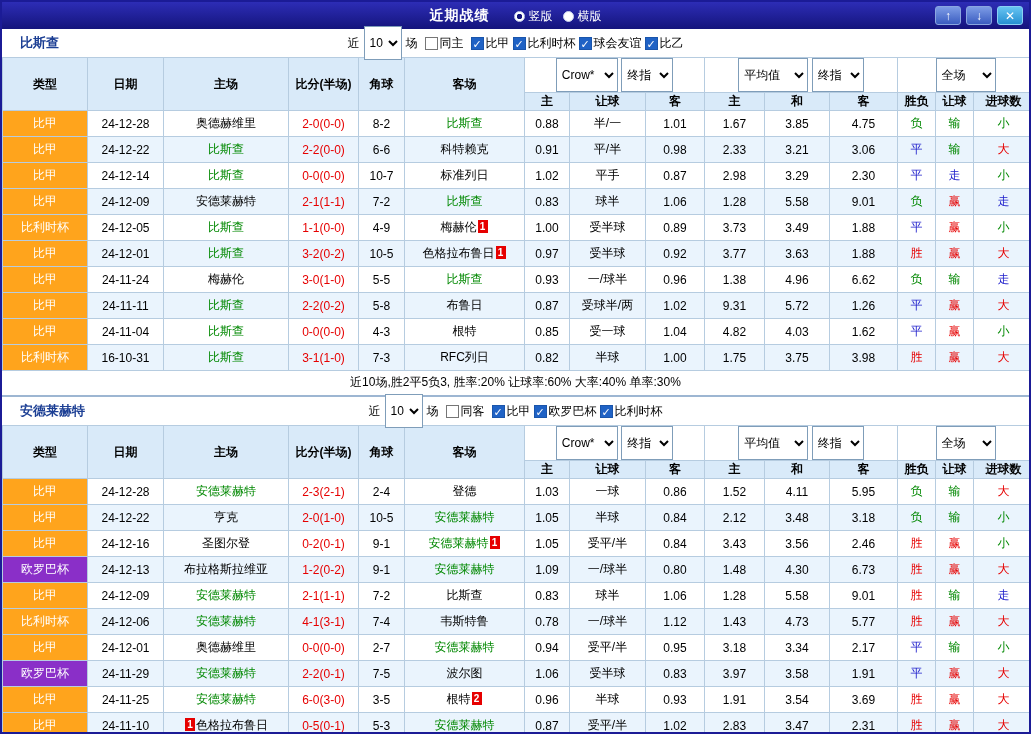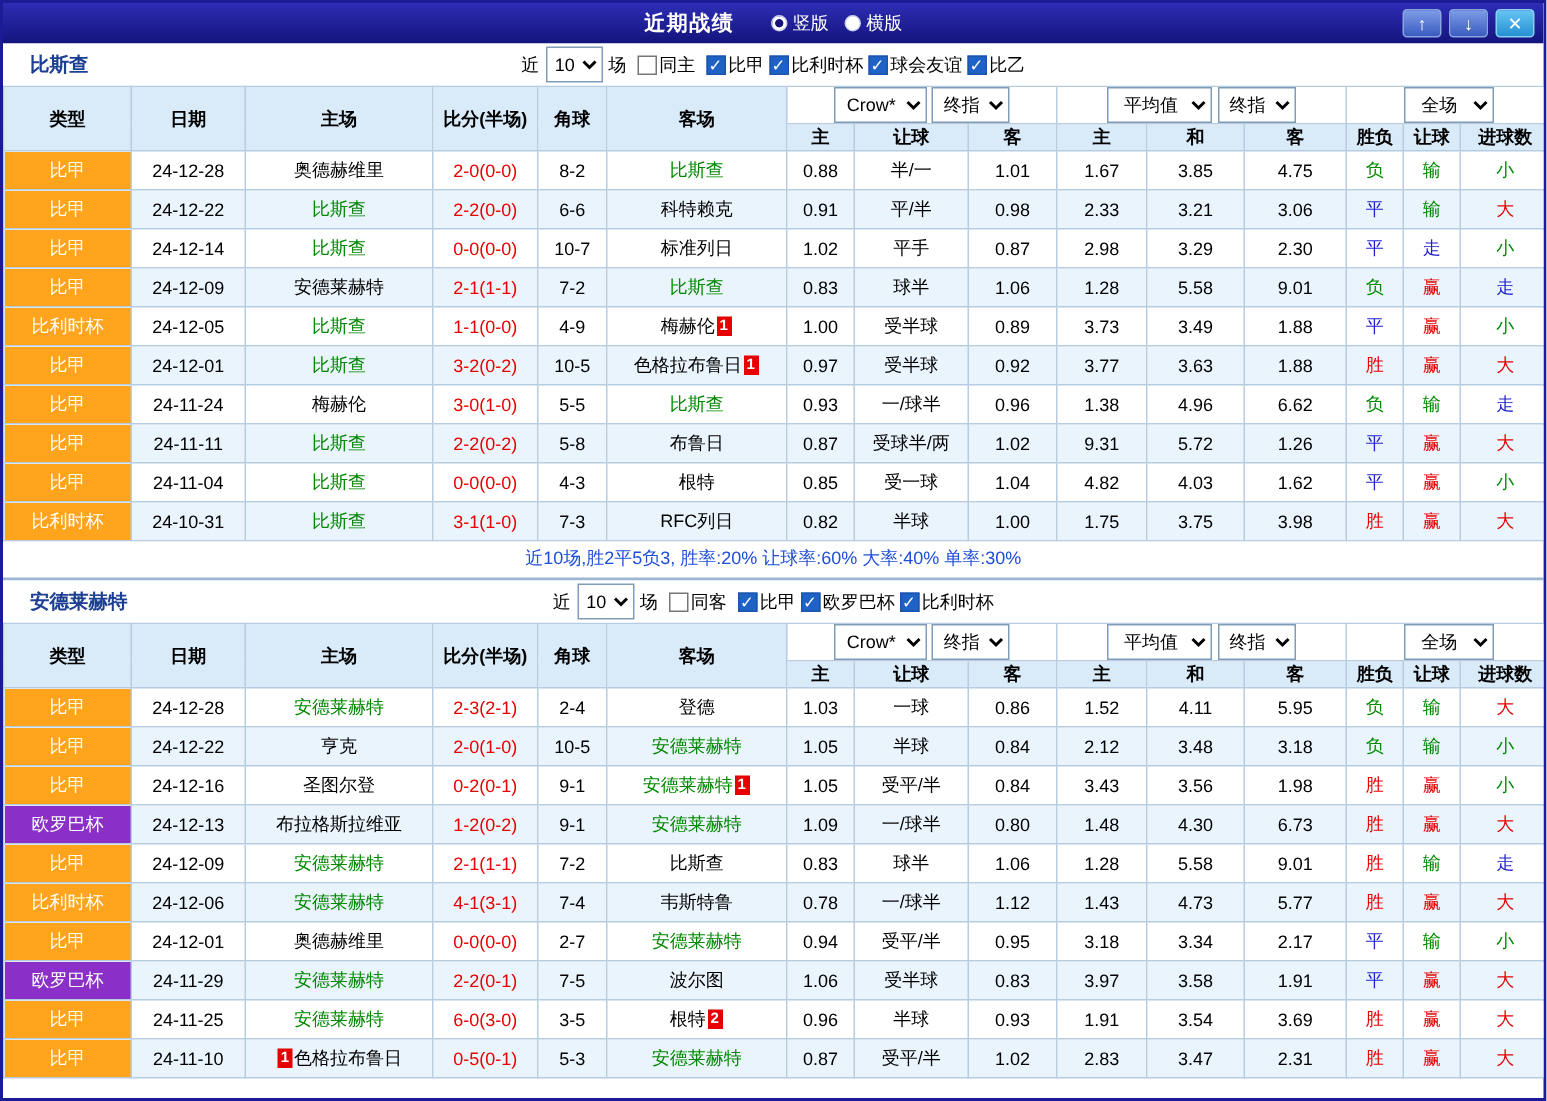--- a/index.html
+++ b/index.html
@@ -3,59 +3,59 @@
 <meta charset="utf-8">
 <style>
   * { box-sizing: border-box; }
   html,body { margin:0; padding:0; background:#e4e9f0; }
   body { font-family:"Liberation Sans","DejaVu Sans",sans-serif; }
 
   .window { width:1031px; height:734px; background:#fff; border:2px solid #1b1b96; overflow:hidden; }
 
   
   .titlebar { height:27px; background:linear-gradient(#2d2db6,#14147c); color:#fff; position:relative; display:flex; align-items:center; }
-  .titlebar-center { position:absolute; left:0; right:0; display:flex; justify-content:center; align-items:flex-start; gap:24px; }
+  .titlebar-center { position:absolute; left:0; right:0; display:flex; justify-content:center; align-items:flex-end; gap:24px; }
   .title { font-weight:bold; font-size:14px; letter-spacing:1px; }
   .radio-label { display:inline-flex; align-items:center; gap:4px; font-size:12px; cursor:pointer; }
   .radio { width:11px; height:11px; border-radius:50%; background:#fff; border:1px solid #c8d0ee; display:inline-block; }
   .radio.selected { background:radial-gradient(circle at 50% 50%, #14147c 0 2.5px, #fff 3px); }
   .titlebar-buttons { margin-left:auto; display:flex; gap:5px; padding-right:6px; position:relative; z-index:2; }
   .tb-btn { width:26px; height:19px; border:1px solid #8aa6e0; border-radius:3px; background:linear-gradient(#7d9ce6,#3a5cc0); color:#fff; font-size:12px; font-weight:bold; line-height:16px; text-align:center; cursor:pointer; padding:0; font-family:inherit; }
   .tb-btn.close { background:linear-gradient(#66c4f2,#2690d2); border-color:#8ad0f4; }
 
   
   .section + .section { border-top:2px solid #9db6d2; }
   .section-top { height:28px; background:#fff; position:relative; display:flex; align-items:center; }
   .team-title { font-weight:bold; font-size:13px; color:#1c3f94; padding-left:18px; position:relative; z-index:2; }
   .filter-bar { position:absolute; left:0; right:0; display:flex; justify-content:center; align-items:center; gap:4px; font-size:12px; color:#000; }
   .chk-label { display:inline-flex; align-items:center; gap:2px; cursor:pointer; margin-left:3px; }
   .checkbox { width:13px; height:13px; border:1px solid #767676; background:#fff; display:inline-block; font-size:11px; line-height:12px; text-align:center; color:#fff; flex:none; }
   .checkbox.checked { background:#1f62c5; border-color:#1a55ab; }
-  select { font-size:12px; height:24px; border:1px solid #7f9db9; background:#fff; padding:0 1px; font-family:inherit;text-align:center; }
+  select { font-size:12px; height:34px; border:1px solid #7f9db9; background:#fff; padding:0 1px; font-family:inherit; }
 
   
   table.stats { width:100%; border-collapse:collapse; table-layout:fixed; font-size:12px; }
   .stats th, .stats td { border:1px solid #b6cce0; text-align:center; overflow:hidden; white-space:nowrap; padding:0 1px; }
   .stats thead th { background:#d9eaf9; color:#000; font-weight:bold; }
   .stats thead th.sel-cell { background:#fff; font-weight:normal;margin-top:40px; }
   .stats thead tr.sel-row { height:21px; }
   .stats thead tr.sub-row { height:18px; }
   .stats tbody td { height:26px; }
   tr.row-odd td { background:#fff; }
   tr.row-even td { background:#eaf4fd; }
   td.type-orange { background:#ffa41c !important; color:#fff; }
   td.type-purple { background:#8a2fc8 !important; color:#fff; }
   td.score { color:#e60000; }
   .team { color:#000;text-align:right; }
   .team.hl { color:#008800; }
   .res-win { color:#e60000 !important; }
   .res-draw { color:#2222cc !important; }
   .res-lose { color:#008800 !important; }
   .redcard { display:inline-block; background:#e60000; color:#fff; font-size:10px; font-weight:bold; line-height:13px; min-width:10px; padding:0 1px; margin:0 1px; vertical-align:1px; }
-  .summary { height:24px; line-height:23px; text-align:center; color:#1d4ed8; font-size:12px; background:#fff; }
+  .summary { height:24px; line-height:23px; text-align:center; color:#000000; font-size:12px; background:#fff; }
 </style>
 </head>
 <body>
 
 <div class="window">
 
   <div class="titlebar">
     <div class="titlebar-center">
       <span class="title">近期战绩</span>
       <span style="display:inline-flex;gap:10px;align-items:center;">
@@ -307,21 +307,21 @@
             <td>1.04</td>
             <td>4.82</td>
             <td>4.03</td>
             <td>1.62</td>
             <td class="res-draw">平</td>
             <td class="res-win">赢</td>
             <td class="res-lose">小</td>
           </tr>
           <tr class="row-even">
             <td class="type-orange">比利时杯</td>
-            <td>24-10-31</td>
+            <td>16-10-31</td>
             <td><span class="team hl">比斯查</span></td>
             <td class="score">3-1(1-0)</td>
             <td>7-3</td>
             <td><span class="team">RFC列日</span></td>
             <td>0.82</td>
             <td>半球</td>
             <td>1.00</td>
             <td>1.75</td>
             <td>3.75</td>
             <td>3.98</td>
@@ -452,21 +452,21 @@
             <td>24-12-16</td>
             <td><span class="team">圣图尔登</span></td>
             <td class="score">0-2(0-1)</td>
             <td>9-1</td>
             <td><span class="team hl">安德莱赫特</span><span class="redcard">1</span></td>
             <td>1.05</td>
             <td>受平/半</td>
             <td>0.84</td>
             <td>3.43</td>
             <td>3.56</td>
-            <td>1.98</td>
+            <td>2.46</td>
             <td class="res-win">胜</td>
             <td class="res-win">赢</td>
             <td class="res-lose">小</td>
           </tr>
           <tr class="row-even">
             <td class="type-purple">欧罗巴杯</td>
             <td>24-12-13</td>
             <td><span class="team">布拉格斯拉维亚</span></td>
             <td class="score">1-2(0-2)</td>
             <td>9-1</td>

